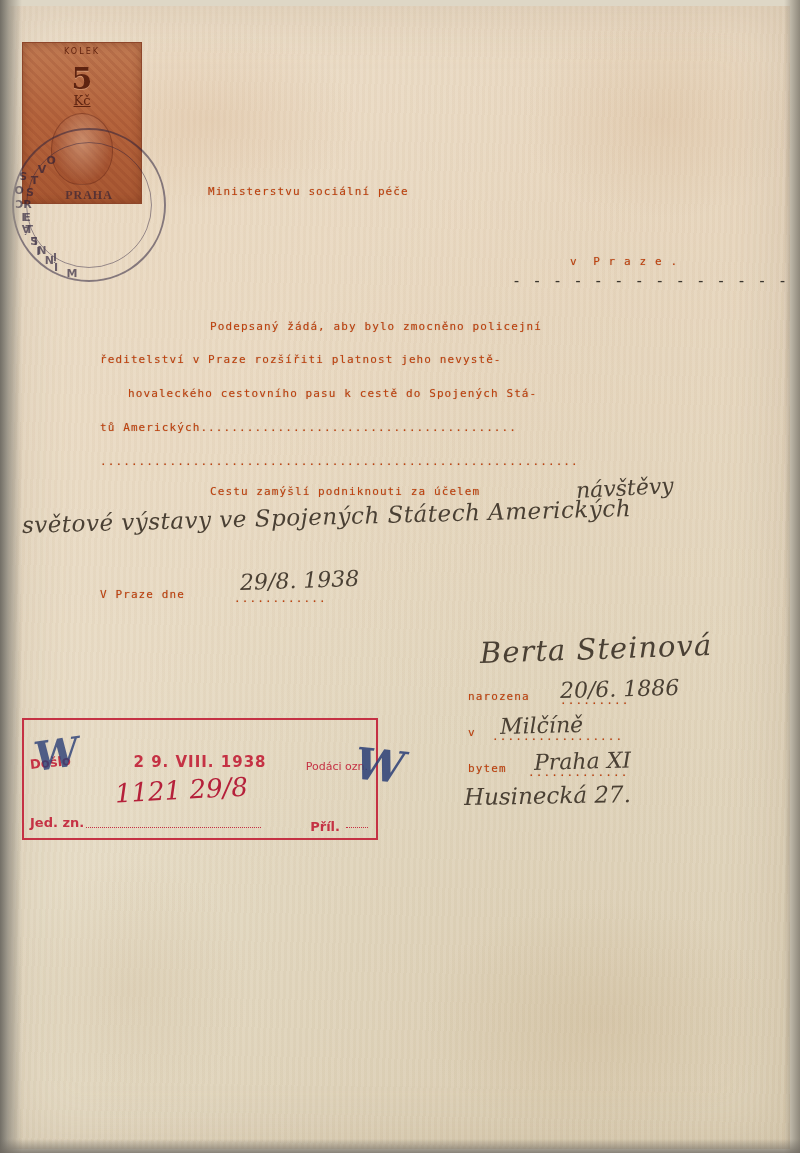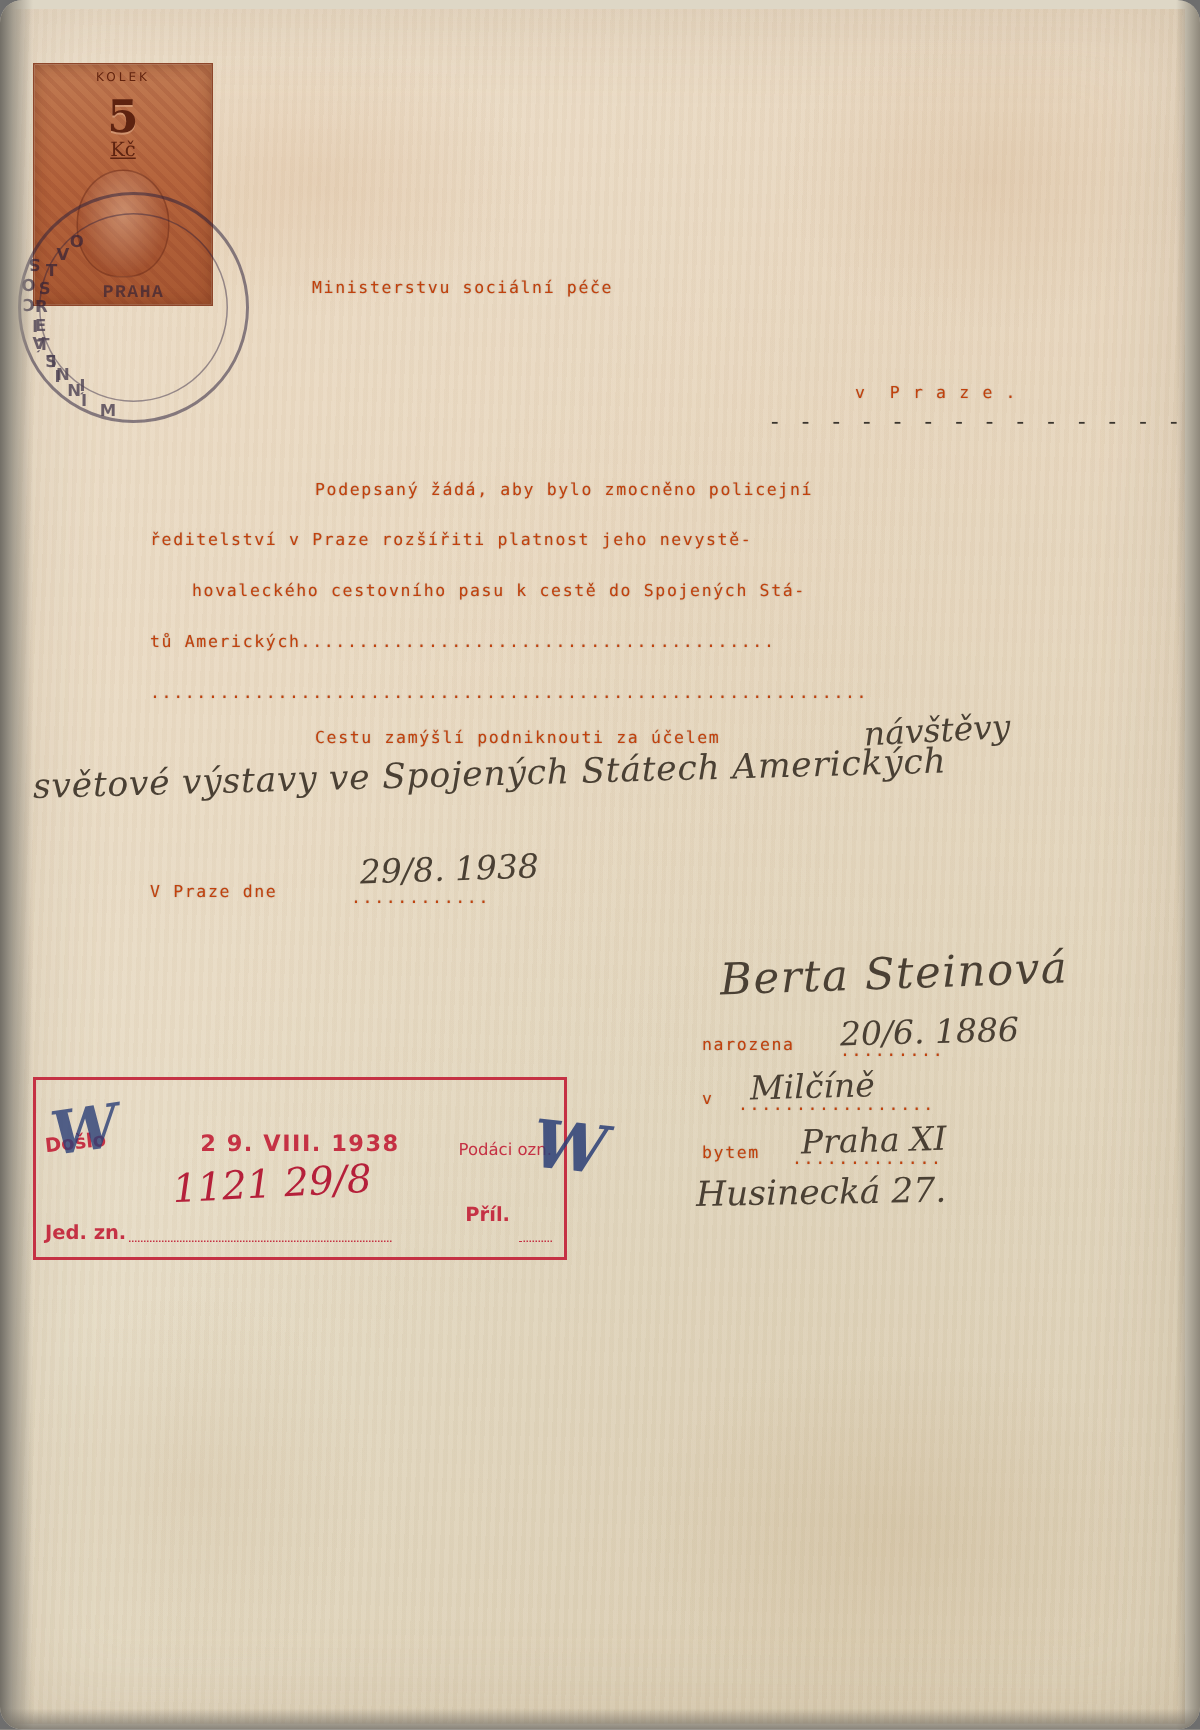--- a/index.html
+++ b/index.html
@@ -7,21 +7,20 @@
     padding: 0;
     background: #6e6e6e;
   }
   #page {
     position: relative;
     width: 800px;
     height: 1153px;
     overflow: hidden;
     background: #ded7c6;
     font-family: "Liberation Sans", sans-serif;
-    border-radius: 15px;
   }
   
   .paper {
     position: absolute;
     left: 8px;
     top: 6px;
     width: 782px;
     height: 1143px;
     background:
       radial-gradient(ellipse at 20% 12%, rgba(231,206,176,0.55) 0%, rgba(231,206,176,0) 55%),
@@ -158,21 +157,21 @@
   }
   .stamp-round .sr-text span {
     position:absolute;
     left:50%; top:50%;
     transform-origin: 0 0;
   }
   .stamp-round .sr-mid {
     position:absolute;
     left:0; top:58px; width:100%;
     text-align:center;
-    font-family:Liberation Mono, monospace;
+    font-family:Liberation Serif, serif;
     font-size:12px;
     font-weight:bold;
     color: rgba(38,28,55,0.75);
     letter-spacing:1px;
     line-height:14px;
   }
   
   .stamp-red {
     position: absolute;
     left: 22px;
@@ -217,21 +216,21 @@
   }
   .stamp-red .sr-jed {
     position:absolute;
     left:6px; bottom:8px;
     font-family:"DejaVu Sans", sans-serif;
     font-size:13px;
     font-weight:bold;
   }
   .stamp-red .sr-pril {
     position:absolute;
-    right:36px; bottom:20px;
+    right:36px; bottom:4px;
     font-family:"DejaVu Sans", sans-serif;
     font-size:13px;
     font-weight:bold;
   }
   .stamp-red .sr-dotline {
     position:absolute;
     left:62px; bottom:10px; width:175px;
     border-bottom:1.5px dotted #c3243a;
   }
   .stamp-red .sr-dotline2 {

